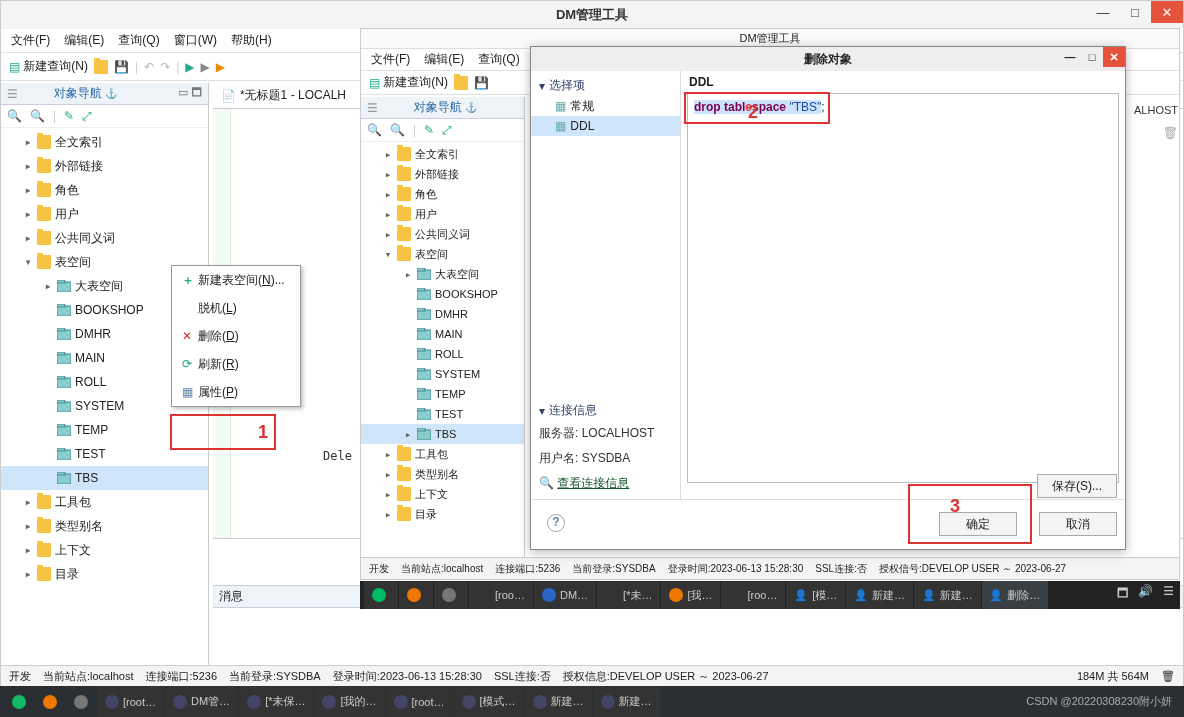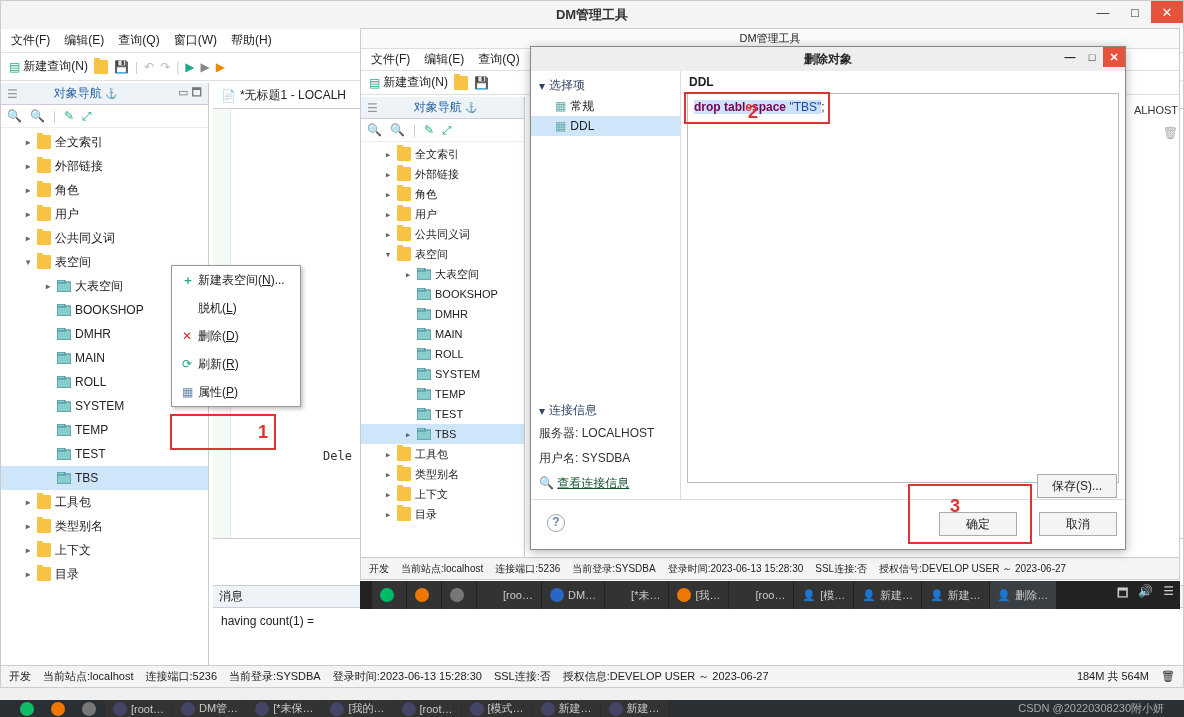--- a/index.html
+++ b/index.html
@@ -23,21 +23,21 @@
   .tree-row { display:flex; align-items:center; height:24px; padding-left:4px; gap:4px; white-space:nowrap;}
   .tree-row.selected { background:#cfe6fa;}
   .exp { width:10px; text-align:center; color:#666; font-family:monospace;}
   .indent1{padding-left:22px;} .indent2{padding-left:42px;}
   .ctx-menu { position:absolute; background:#fff; border:1px solid #999; box-shadow:2px 2px 4px rgba(0,0,0,.25); width:130px; z-index:10;}
   .ctx-item { height:28px; display:flex; align-items:center; padding:0 10px;}
   .ctx-item.disabled{ color:#aaa;}
   .red-box { border:2px solid #d33; position:absolute; pointer-events:none;}
   .red-num { color:#d33; font-weight:bold; font-size:18px; position:absolute;}
   .statusbar { position:absolute; bottom:0; left:0; right:0; height:22px; background:#f4f4f4; border-top:1px solid #ccc; display:flex; align-items:center; padding:0 8px; gap:12px; font-size:11px;}
-  .taskbar { position:absolute; bottom:0; left:0; right:0; height:28px; background:#222; display:flex; align-items:center; padding:0 12px; gap:1px;}
+  .taskbar { position:absolute; bottom:0; left:0; right:0; height:28px; background:#222; display:flex; align-items:center; padding:0 4px; gap:1px;}
   .task-item { height:100%; background:#333; color:#ccc; display:flex; align-items:center; gap:4px; padding:0 8px; font-size:11px; max-width:90px; overflow:hidden;}
   .task-item.active{ background:#3a3f44;}
   .task-icon{width:14px;height:14px;border-radius:50%;}
   .dialog { position:absolute; background:#fff; border:1px solid #888; box-shadow:0 2px 10px rgba(0,0,0,.3);}
   .dialog-title{ height:24px; background:#eee; display:flex; align-items:center; justify-content:center; font-weight:bold; position:relative;}
   .dlg-controls{position:absolute; right:0; top:0; display:flex;}
   .dlg-btn{width:22px;height:20px;display:flex;align-items:center;justify-content:center;font-size:11px;}
   .dlg-btn.close{background:#e6533c;color:#fff;}
   .side-group{ color:#346; padding:6px 8px 2px; display:flex; align-items:center; gap:4px;}
   .side-item{ height:20px; display:flex; align-items:center; padding-left:24px;}
@@ -259,21 +259,20 @@
    <div style="position:absolute; left:0; top:26px; right:0; height:430px; background:#fff; border-bottom:1px solid #ccc;">
      <div style="position:absolute; left:0;top:0;bottom:0;width:18px;background:#f4faf4;border-right:1px solid #e0e8e0;"></div>
      <div style="position:absolute; left:110px; top:340px; font-family:monospace; color:#333">Dele</div>
    </div>
 
    <div style="position:absolute; left:0; right:0; bottom:0; height:80px; border-top:1px solid #ccc; background:#fff;">
     <div class="pane-header">
           <span>消息</span>
         </div>
     <div style="padding:6px 8px; font-family:monospace;">
-      <div>having count(1) = </div>
     </div>
    </div>
  </div>
 
  <div class="ctx-menu" style="left:170px; top:264px;" id="ctxmenu">
       <div class="ctx-item">
         <span style="color:#2a8;font-weight:bold;width:16px">＋</span>
         <span>新建表空间(<u>N</u>)...</span>
       </div>
       <div class="ctx-item">
@@ -600,21 +599,21 @@
       <span>删除…</span>
     </div>
   </div>
 
 <div style="position:absolute; right:10px; bottom:112px; display:flex; gap:10px; color:#ccc; font-size:12px;">
  <span>🗖</span>
  <span>🔊</span>
  <span>☰</span>
 </div>
 
-<div class="taskbar" style="height:17px; background:#2a2f33;">
+<div class="taskbar" style="height:31px; background:#2a2f33;">
  <div class="task-item" style="background:none;">
       <span class="task-icon" style="background:#1b6"></span>
     </div>
  <div class="task-item" style="background:none;">
       <span class="task-icon" style="background:#e70"></span>
     </div>
  <div class="task-item" style="background:none;">
       <span class="task-icon" style="background:#777"></span>
     </div>
  <div id="ostb" style="display:flex;gap:1px;height:100%">

